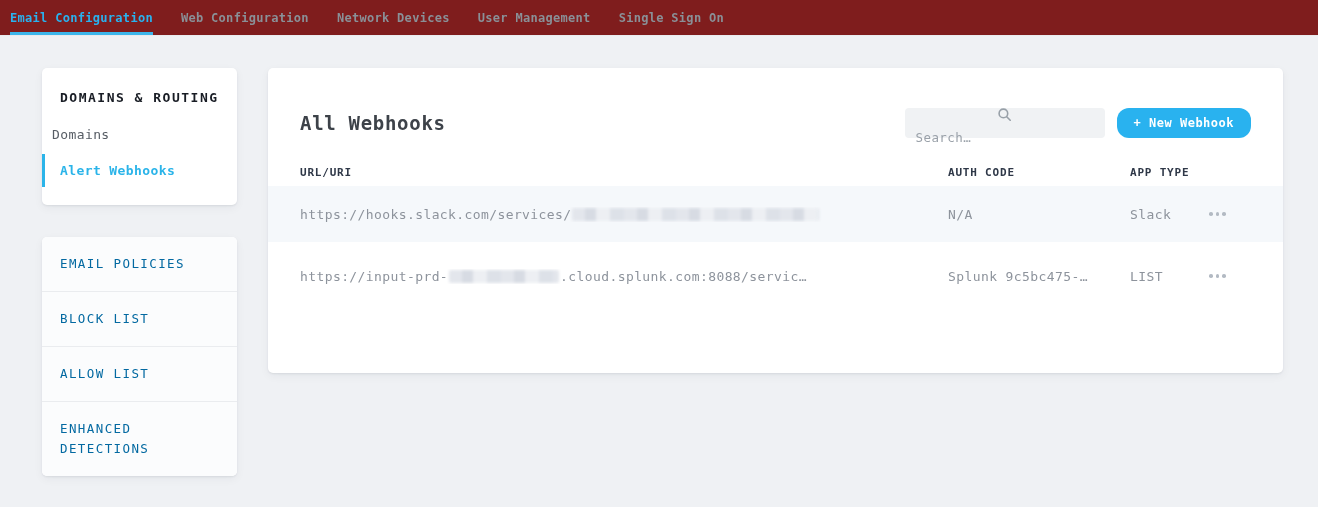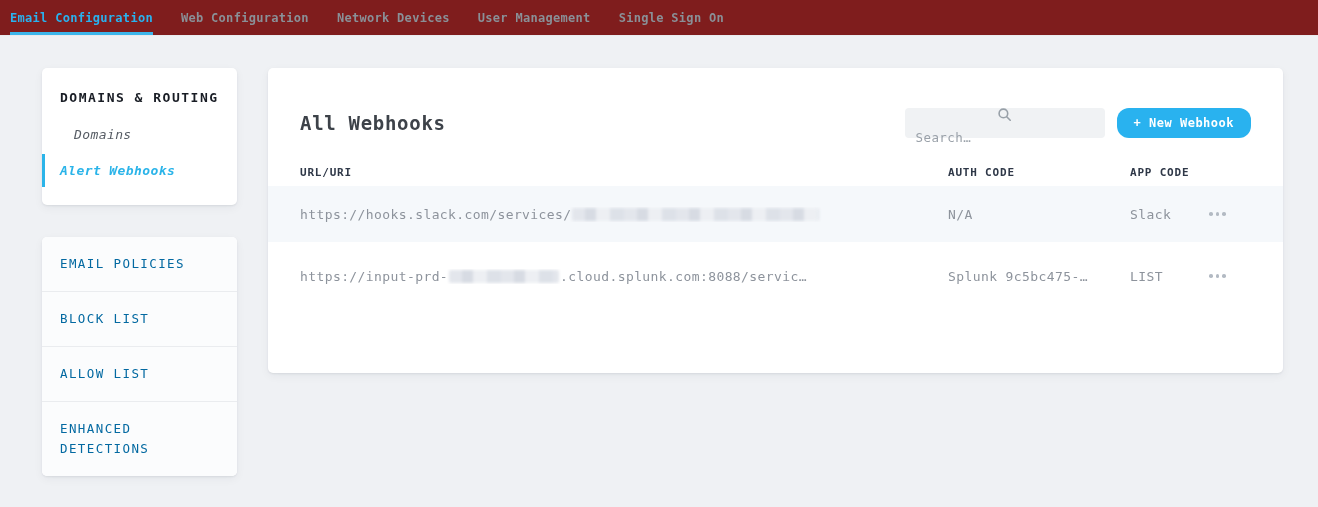--- a/index.html
+++ b/index.html
@@ -27,22 +27,22 @@
   }
 
   
   .sidebar { width: 195px; flex: none; }
   .routing-card { padding: 22px 0 18px; margin-bottom: 32px; }
   .routing-title {
     padding: 0 18px; font-size: 13px; font-weight: 700; color: #191d25;
     letter-spacing: 1.5px; margin-bottom: 15px; white-space: nowrap;
   }
   .routing-item {
-    padding: 7px 32px; font-size: 13px; color: #565c64; letter-spacing: 0.4px;
-    cursor: pointer; white-space: nowrap; font-style: italic;
+    padding: 7px 10px; font-size: 13px; color: #565c64; letter-spacing: 0.4px;
+    cursor: pointer; white-space: nowrap;
   }
   .routing-item.active {
     color: #2bb4e9; font-weight: 700; border-left: 3px solid #2bb4e9;
     padding-left: 15px; margin-top: 5px; padding-top: 9px; padding-bottom: 9px;
   }
   .policy-card { overflow: hidden; }
   .policy-item {
     padding: 17px 18px; font-size: 12.5px; color: #0369a1; letter-spacing: 1.4px;
     line-height: 1.6; background: #fbfcfd; border-top: 1px solid #eaecef; cursor: pointer;
   }
@@ -130,21 +130,21 @@
             <line x1="8.7" y1="8.7" x2="12.2" y2="12.2" stroke="#98a0a8" stroke-width="1.6" stroke-linecap="round"></line>
           </svg>
           <input type="text" placeholder="Search…" style="">
         </div>
         <button class="new-btn">+ New Webhook</button>
       </div>
 
       <div class="table-head">
         <div>URL/URI</div>
         <div>AUTH CODE</div>
-        <div>APP CODE</div>
+        <div>APP TYPE</div>
         <div></div>
       </div>
 
       <div class="table-row striped row-1">
         <div class="url-cell">
           <span>https://hooks.slack.com/services/</span>
           <span class="redact r1"></span>
         </div>
         <div>N/A</div>
         <div>Slack</div>

